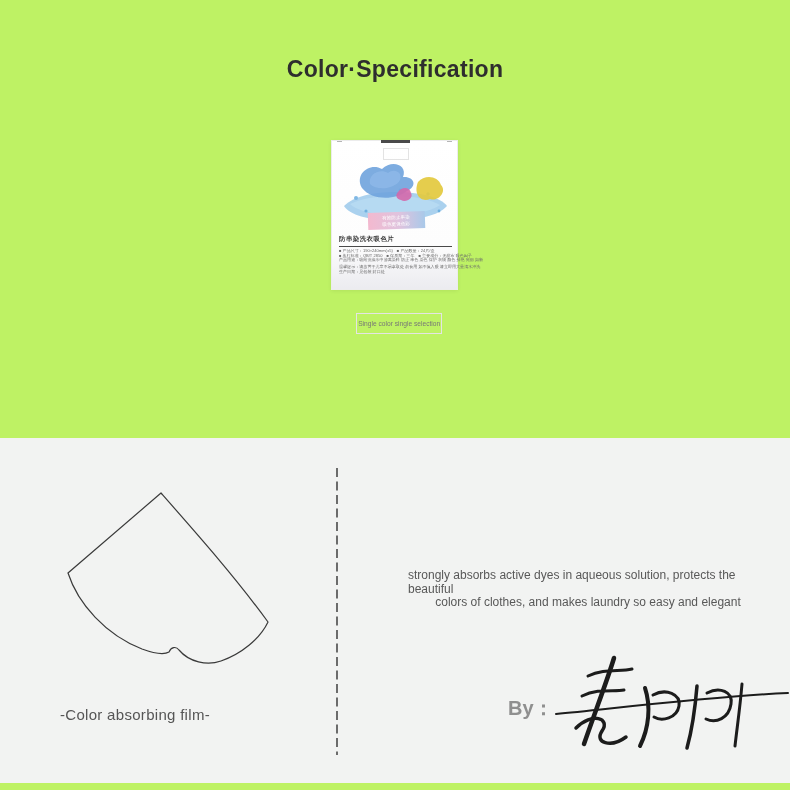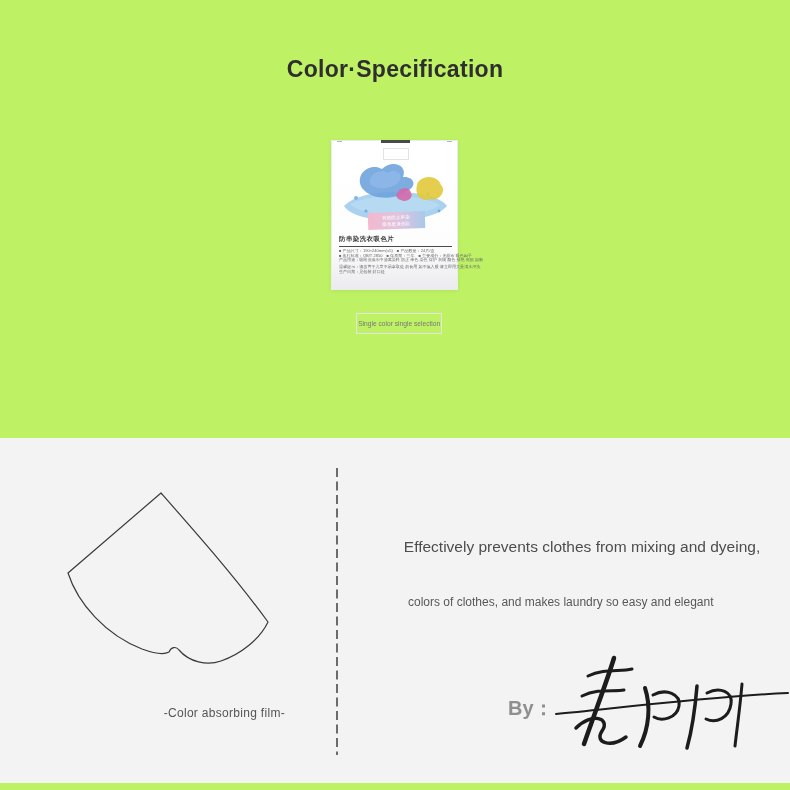--- a/index.html
+++ b/index.html
@@ -30,29 +30,29 @@
   .pkg-specs .spec-gap { height:5px; }
 
   
   .sel-box { position:absolute; left:356px; top:313px; width:86px; height:21px;
              border:1px solid #e4e4e4; display:flex; align-items:center; justify-content:center; }
   .sel-box span { font-size:7px; color:#777; transform:scale(0.95); white-space:nowrap; }
 
   
   .detail { position:absolute; left:0; top:438px; width:790px; height:345px; background:#f2f3f2; }
   .film-svg { position:absolute; left:62px; top:40px; width:225px; height:210px; }
-  .film-caption { position:absolute; left:60px; top:268px; width:225px; text-align:right;
-                  font-size:12px; color:#555; letter-spacing:0.3px; }
+  .film-caption { position:absolute; left:60px; top:268px; width:225px; text-align:left;
+                  font-size:15px; color:#555; letter-spacing:0.3px; }
   .divider-svg { position:absolute; left:333px; top:30px; width:8px; height:290px; }
 
   .desc-line1 { position:absolute; left:398px; top:100px; width:368px; text-align:center;
                 font-size:15.5px; color:#4d4d4d; }
   .desc-line2 { position:absolute; left:408px; top:130px; width:360px; text-align:left;
                 font-size:12px; color:#585858; }
-  .desc-line3 { position:absolute; left:408px; top:157px; width:360px; text-align:left;
+  .desc-line3 { position:absolute; left:408px; top:157px; width:360px; text-align:center;
                 font-size:12px; color:#585858; }
 
   .by-label { position:absolute; left:508px; top:257px; font-size:20px; color:#8f8f8f;font-weight:bold; }
   .sig-svg  { position:absolute; left:548px; top:210px; width:242px; height:110px; }
 </style>
 </head>
 <body>
 
 <div class="stage">
 
@@ -118,21 +118,21 @@
       <path d="M 99 15 L 6 95 C 16 126 44 157 80 171 C 91 175 102 177 107 174
                C 109 169 114 168 117 172 C 127 184 145 188 159 183
                C 179 176 198 161 206 144 C 174 100 136 57 99 15 Z" fill="none" stroke="#3a3a3a" stroke-width="1.2" stroke-linejoin="miter"></path>
     </svg>
     <div class="film-caption">-Color absorbing film-</div>
 
     <svg class="divider-svg" viewBox="0 0 8 290">
       <line x1="4" y1="0" x2="4" y2="287" stroke="#4a4a4a" stroke-width="1.6" stroke-dasharray="9 4.5"></line>
     </svg>
 
-    <div class="desc-line1">Effectively prevents clothes from mixing and dyeing,</div>
+    <div class="desc-line2">strongly absorbs active dyes in aqueous solution, protects the beautiful</div>
     <div class="desc-line3">colors of clothes, and makes laundry so easy and elegant</div>
 
     <div class="by-label">By：</div>
     <svg class="sig-svg" viewBox="0 0 242 110">
       <g fill="none" stroke="#1c1c1c" stroke-linecap="round" stroke-linejoin="round">
 
         <path d="M 8 66 C 70 60 170 48 240 45" stroke-width="2"></path>
 
         <path d="M 66 10 C 60 30 50 56 36 96" stroke-width="4.5"></path>
         <path d="M 40 28 C 56 20 72 24 84 21" stroke-width="3"></path>

